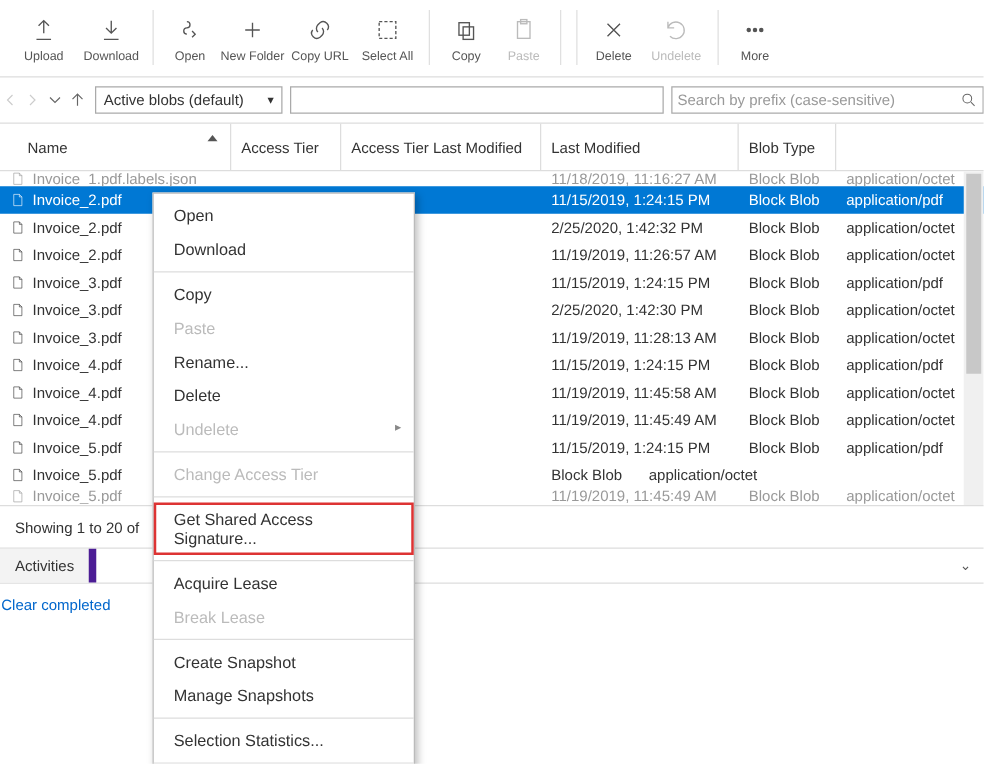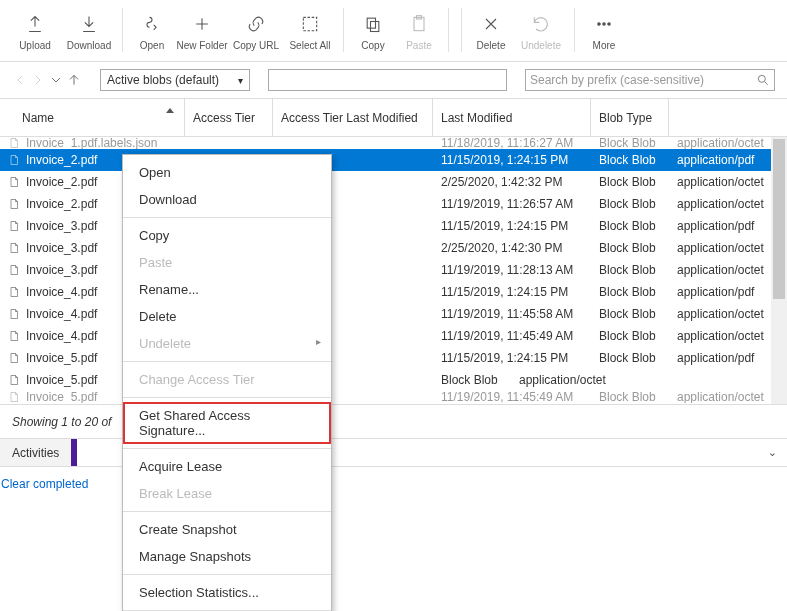--- a/index.html
+++ b/index.html
@@ -8,21 +8,21 @@
   
   .toolbar { display: flex; align-items: flex-start; padding: 4px 8px 2px 8px; border-bottom: 1px solid #ddd; height: 62px; gap: 0; }
   .tb-btn { display: flex; flex-direction: column; align-items: center; justify-content: center; width: 54px; height: 52px; cursor: pointer; color: #555; font-size: 10px; padding-top: 4px; }
   .tb-btn.narrow { width: 46px; }
   .tb-btn .icon { width: 20px; height: 20px; margin-bottom: 6px; stroke: #555; fill: none; stroke-width: 1.3; }
   .tb-btn.disabled { color: #bbb; }
   .tb-btn.disabled .icon { stroke: #bbb; }
   .tb-sep { width: 1px; height: 44px; background: #e0e0e0; margin: 4px 6px 0 6px; }
   
   
-  .navrow { display: flex; align-items: center; padding: 6px 12px; gap: 18px; height: 36px; }
+  .navrow { display: flex; align-items: center; padding: 6px 0; gap: 6px; height: 36px; }
   .nav-arrows { display: flex; gap: 2px; }
   .nav-arrow { width: 16px; height: 16px; stroke: #666; fill: none; stroke-width: 1.4; cursor: pointer; }
   .nav-arrow.disabled { stroke: #ccc; }
   .dropdown { border: 1px solid #aaa; height: 22px; width: 150px; display: flex; align-items: center; padding: 0 6px; font-size: 12px; position: relative; cursor: pointer; background:#fff; }
   .dropdown::after { content: "▾"; position: absolute; right: 6px; font-size: 10px; color: #333; }
   .path-input { flex: 1; height: 22px; border: 1px solid #aaa; background:#fff; }
   .search-box { width: 250px; height: 22px; border: 1px solid #aaa; display: flex; align-items: center; padding: 0 4px; color: #999; font-size: 12px; background:#fff; }
   .search-box .mag { width: 14px; height: 14px; stroke: #666; fill: none; stroke-width: 1.4; margin-left: auto; }
   
   
@@ -46,21 +46,21 @@
   .file-icon { width: 12px; height: 14px; stroke: currentColor; fill: none; stroke-width: 1; flex-shrink: 0; }
   .cell.tier { width: 88px; }
   .cell.tiermod { width: 160px; }
   .cell.mod { width: 158px; }
   .cell.btype { width: 78px; }
   .cell.ctype { flex: 1; }
   .vscroll { position: absolute; right: 0; top: 0; width: 16px; height: 100%; background: #f0f0f0; }
   .vthumb { position: absolute; right: 2px; top: 2px; width: 12px; height: 160px; background: #c8c8c8; border-radius: 0; }
   
   
-  .status { padding: 8px 12px; font-size: 12px; color: #333; border-bottom: 1px solid #ddd; height: 34px; display:flex; align-items:center;font-style:italic;}
+  .status { padding: 8px 12px; font-size: 12px; color: #333; border-bottom: 1px solid #ddd; height: 34px; display:flex; align-items:center;}
   
   
   .activities-bar { display: flex; align-items: center; height: 28px; border-bottom: 1px solid #ddd; }
   .act-tab { padding: 0 12px; height: 100%; display: flex; align-items: center; border-right: 6px solid #4c1d95; background: #f3f3f3; font-size: 12px;}
   .act-chevron { margin-left: auto; padding: 0 10px; font-size: 11px; color:#555; cursor:pointer;}
   .clear-row { padding: 10px 1px; }
   .clear-link { color: #0066cc; font-size: 12px; cursor: pointer; }
   
   
   .ctx { position: absolute; left: 122px; top: 154px; width: 210px; background: #fff; border: 1px solid #bbb; box-shadow: 2px 2px 6px rgba(0,0,0,0.25); padding: 4px 0; z-index: 100; }

